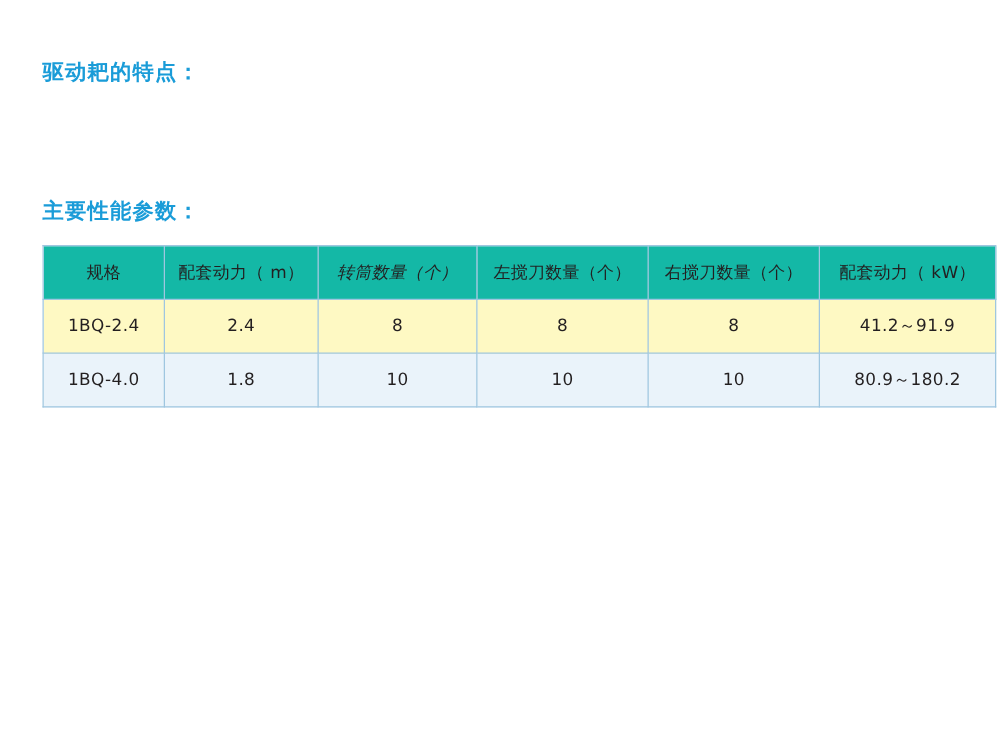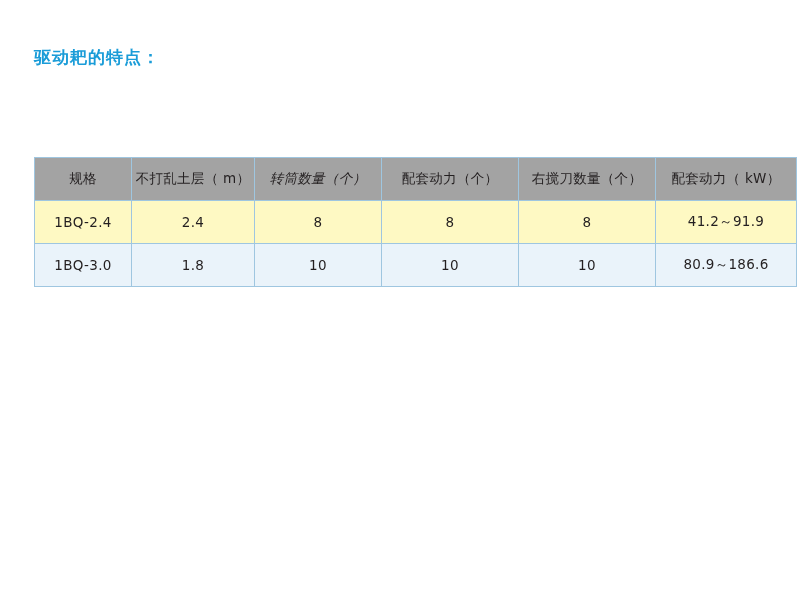--- a/index.html
+++ b/index.html
@@ -57,21 +57,21 @@
     border: 1px solid #9fc6e0;
     text-align: center;
     font-size: 13.5px;
     font-weight: normal;
     color: #231f20;
     height: 42px;
     padding: 0 2px;
     letter-spacing: 0.3px;
   }
   table.spec-table thead tr {
-    background: #a3a3a3;
+    background: #14b8a6;
   }
   table.spec-table tbody tr.row-odd {
     background: #fef9c3;
   }
   table.spec-table tbody tr.row-even {
     background: #eaf3fa;
   }
   .col-0 { width: 92px; }
   .col-1 { width: 118px; }
   .col-2 { width: 122px; font-style: italic; }
@@ -82,45 +82,46 @@
 </head>
 <body>
 
 <div class="page">
 
   <h2 class="section-heading">驱动耙的特点：</h2>
 
 
   <div class="spacer-block"></div>
 
+  <h2 class="params-heading">主要性能参数：</h2>
 
   <table class="spec-table">
     <thead>
       <tr>
         <th class="col-0">规格</th>
-        <th class="col-1">不打乱土层（ m）</th>
+        <th class="col-1">配套动力（ m）</th>
         <th class="col-2">转筒数量（个）</th>
-        <th class="col-3">配套动力（个）</th>
+        <th class="col-3">左搅刀数量（个）</th>
         <th class="col-4">右搅刀数量（个）</th>
         <th class="col-5">配套动力（ kW）</th>
       </tr>
     </thead>
     <tbody>
       <tr class="row-odd">
         <td>1BQ-2.4</td>
         <td>2.4</td>
         <td>8</td>
         <td>8</td>
         <td>8</td>
         <td>41.2～91.9</td>
       </tr>
       <tr class="row-even">
-        <td>1BQ-3.0</td>
+        <td>1BQ-4.0</td>
         <td>1.8</td>
         <td>10</td>
         <td>10</td>
         <td>10</td>
-        <td>80.9～186.6</td>
+        <td>80.9～180.2</td>
       </tr>
     </tbody>
   </table>
 
 </div>
 
 </body></html>

